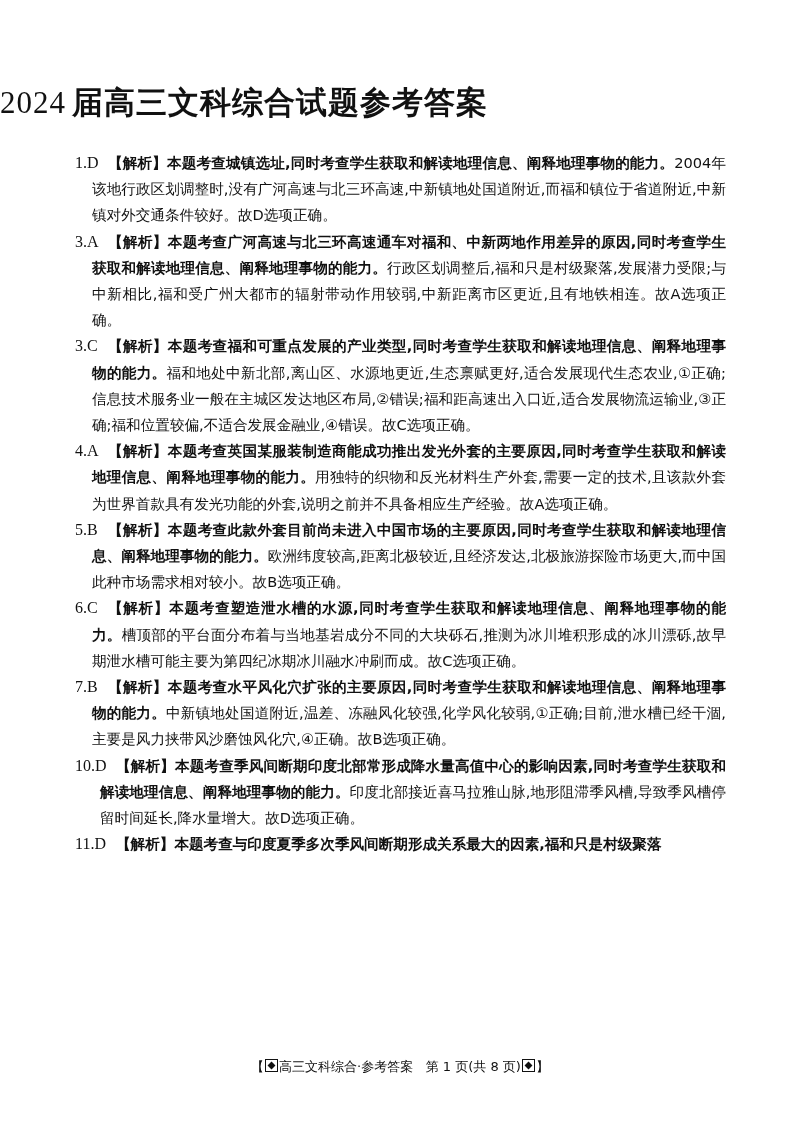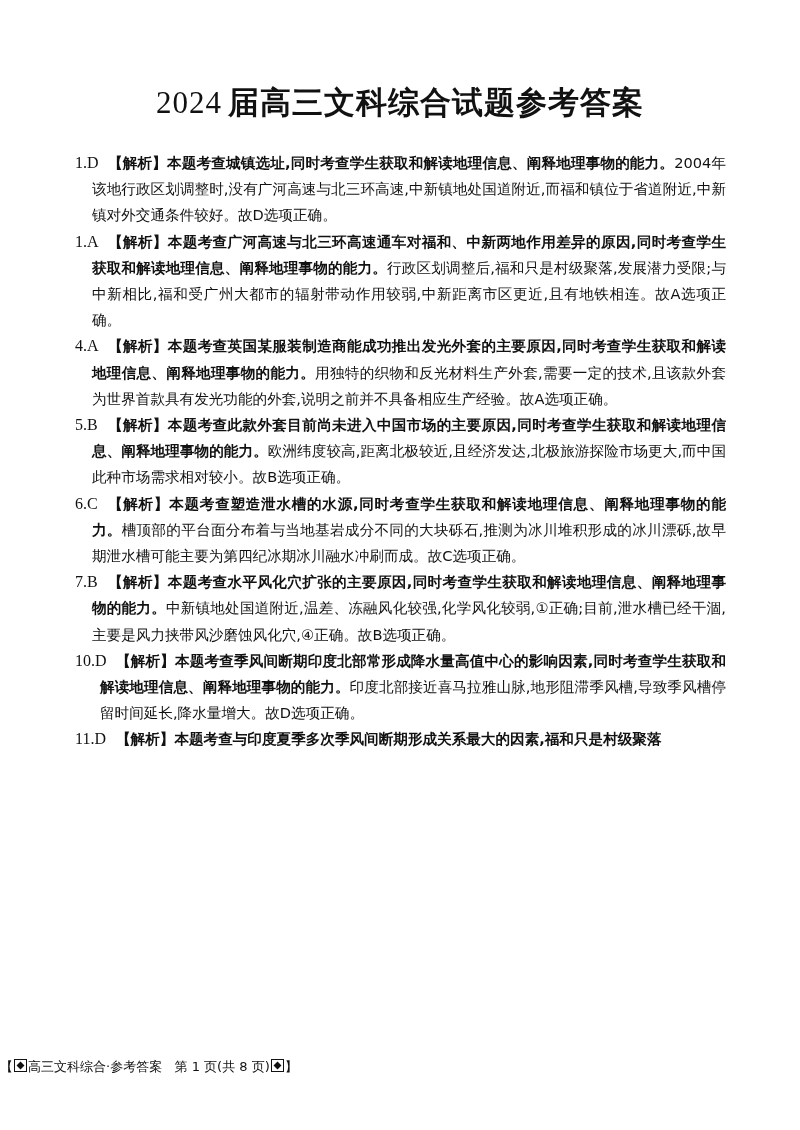--- a/index.html
+++ b/index.html
@@ -3,41 +3,41 @@
 <meta charset="utf-8">
 <style>
   html, body { margin: 0; padding: 0; background: #ffffff; }
   body {
     width: 800px; height: 1130px; position: relative; overflow: hidden;
     font-family: "DejaVu Serif", "Liberation Serif", serif;
     color: #111;
   }
   .title {
     position: absolute; top: 82px; left: 0; width: 800px;
-    text-align: center; font-size: 31px; letter-spacing: 1px;
+    font-size: 31px; letter-spacing: 1px;
     font-family: "DejaVu Sans", "Liberation Sans", sans-serif; font-weight: bold;
   }
   .title .year { font-family: "Liberation Serif", "DejaVu Serif", serif; font-weight: normal; margin-right: 6px; }
   .answers { position: absolute; top: 150px; left: 0; width: 800px; }
   .item {
     position: relative; margin: 0; padding-left: 92px; padding-right: 74px;
     font-size: 14.6px; line-height: 26.2px; text-align: justify;
     font-family: "DejaVu Sans", "Liberation Sans", sans-serif;
   }
   .item.wide { padding-left: 100px; }
   .item .num {
     position: absolute; left: 75px; top: 0;
     font-family: "Liberation Serif", "DejaVu Serif", serif; font-size: 16px;
   }
   .item.wide .num { left: 75px; }
   .item .tag { font-weight: bold; margin-left: 16px; }
   .item .lead { font-weight: bold; margin-top: 28px; }
   .item .body { font-weight: normal; }
   .footer {
-    position: absolute; top: 1058px; left: 0; width: 800px; 
+    position: absolute; top: 1058px; left: 0; width: 800px; text-align: center;
     font-size: 13px; font-family: "DejaVu Sans", "Liberation Sans", sans-serif;
   }
   .footer .diamond-icon {
     display: inline-block; width: 11px; height: 11px; border: 1.5px solid #111;
     position: relative; vertical-align: -1px; margin: 0 1px;
   }
   .footer .diamond-icon::after {
     content: ""; position: absolute; left: 2px; top: 2px; width: 7px; height: 7px;
     background: #111; transform: rotate(45deg) scale(0.8);
   }
@@ -47,21 +47,24 @@
 
 <div class="title">
   <span class="year">2024</span><span>届高三文科综合试题参考答案</span>
 </div>
 
 <div class="answers">
   <p class="item">
     <span class="num">1.D</span><span class="tag">【解析】</span><span class="lead">本题考查城镇选址,同时考查学生获取和解读地理信息、阐释地理事物的能力。</span><span class="body">2004年该地行政区划调整时,没有广河高速与北三环高速,中新镇地处国道附近,而福和镇位于省道附近,中新镇对外交通条件较好。故D选项正确。</span>
   </p>
   <p class="item">
-    <span class="num">1.A</span><span class="tag">【解析】</span><span class="lead">本题考查广河高速与北三环高速通车对福和、中新两地作用差异的原因,同时考查学生获取和解读地理信息、阐释地理事物的能力。</span><span class="body">行政区划调整后,福和只是村级聚落,发展潜力受限;与中新相比,福和受广州大都市的辐射带动作用较弱,中新距离市区更近,且有地铁相连。故A选项正确。</span>
+    <span class="num">3.A</span><span class="tag">【解析】</span><span class="lead">本题考查广河高速与北三环高速通车对福和、中新两地作用差异的原因,同时考查学生获取和解读地理信息、阐释地理事物的能力。</span><span class="body">行政区划调整后,福和只是村级聚落,发展潜力受限;与中新相比,福和受广州大都市的辐射带动作用较弱,中新距离市区更近,且有地铁相连。故A选项正确。</span>
+  </p>
+  <p class="item">
+    <span class="num">3.C</span><span class="tag">【解析】</span><span class="lead">本题考查福和可重点发展的产业类型,同时考查学生获取和解读地理信息、阐释地理事物的能力。</span><span class="body">福和地处中新北部,离山区、水源地更近,生态禀赋更好,适合发展现代生态农业,①正确;信息技术服务业一般在主城区发达地区布局,②错误;福和距高速出入口近,适合发展物流运输业,③正确;福和位置较偏,不适合发展金融业,④错误。故C选项正确。</span>
   </p>
   <p class="item">
     <span class="num">4.A</span><span class="tag">【解析】</span><span class="lead">本题考查英国某服装制造商能成功推出发光外套的主要原因,同时考查学生获取和解读地理信息、阐释地理事物的能力。</span><span class="body">用独特的织物和反光材料生产外套,需要一定的技术,且该款外套为世界首款具有发光功能的外套,说明之前并不具备相应生产经验。故A选项正确。</span>
   </p>
   <p class="item">
     <span class="num">5.B</span><span class="tag">【解析】</span><span class="lead">本题考查此款外套目前尚未进入中国市场的主要原因,同时考查学生获取和解读地理信息、阐释地理事物的能力。</span><span class="body">欧洲纬度较高,距离北极较近,且经济发达,北极旅游探险市场更大,而中国此种市场需求相对较小。故B选项正确。</span>
   </p>
   <p class="item">
     <span class="num">6.C</span><span class="tag">【解析】</span><span class="lead">本题考查塑造泄水槽的水源,同时考查学生获取和解读地理信息、阐释地理事物的能力。</span><span class="body">槽顶部的平台面分布着与当地基岩成分不同的大块砾石,推测为冰川堆积形成的冰川漂砾,故早期泄水槽可能主要为第四纪冰期冰川融水冲刷而成。故C选项正确。</span>
   </p>

